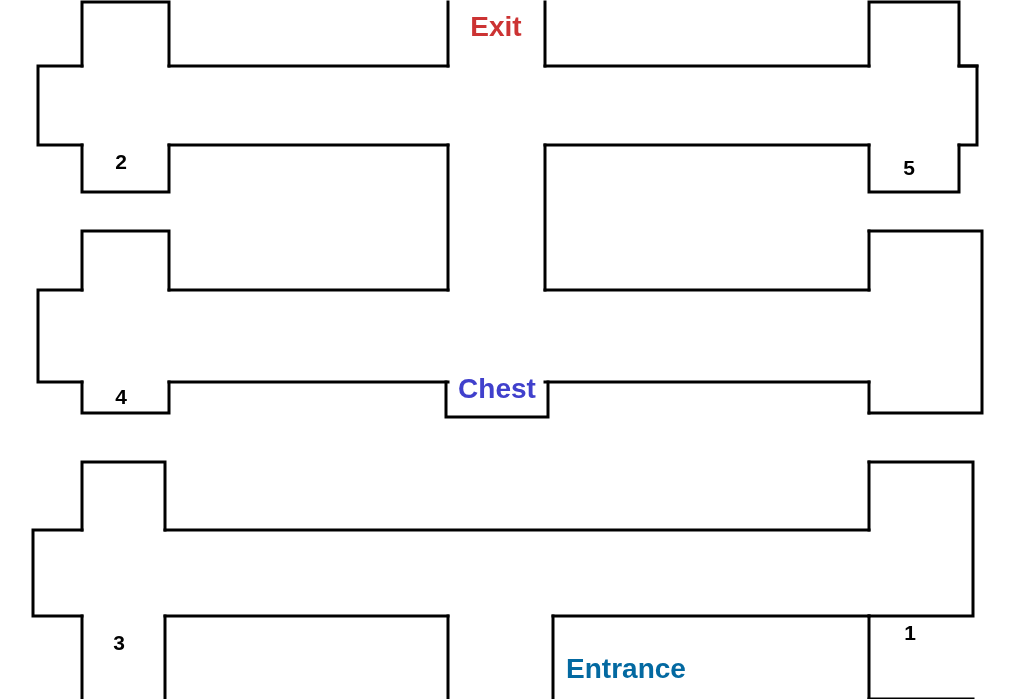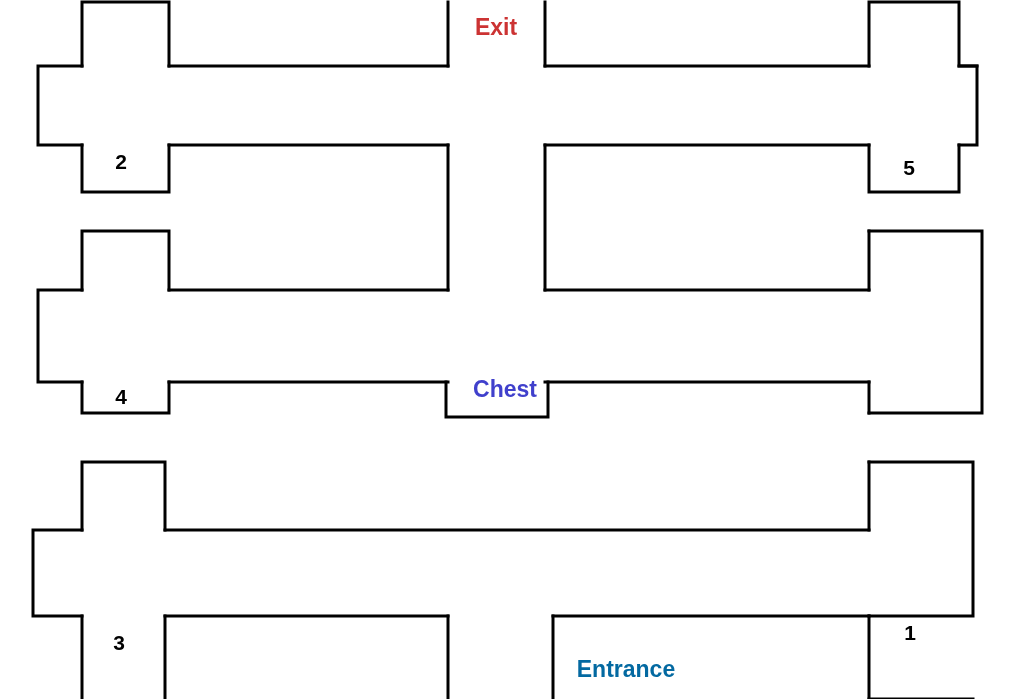--- a/index.html
+++ b/index.html
@@ -38,21 +38,21 @@
     font-weight: bold;
     white-space: nowrap;
     transform: translate(-50%, -50%);
     user-select: none;
   }
   .room-number {
     font-size: 21px;
     color: #000000;
   }
   .marker-label {
-    font-size: 23px;
+    font-size: 28px;
   }
 </style>
 </head>
 <body>
 
 <div id="map-root">
 
   <svg id="maze-svg" viewBox="0 0 1024 699" preserveAspectRatio="none" aria-hidden="true">
     <g id="wall-group">
         <path d="M 82 66 L 82 2 L 169 2 L 169 66" class="wall-path" stroke="#000000" stroke-width="3"></path>
@@ -96,16 +96,16 @@
       </g>
   </svg>
 
   <div class="map-label room-number" style="left: 121px; top: 162px;">2</div>
   <div class="map-label room-number" style="left: 909px; top: 168px;">5</div>
   <div class="map-label room-number" style="left: 121px; top: 397px;">4</div>
   <div class="map-label room-number" style="left: 119px; top: 643px;">3</div>
   <div class="map-label room-number" style="left: 910px; top: 633px;">1</div>
 
   <div class="map-label marker-label" style="left: 496px; top: 27px; color: rgb(204, 51, 51);">Exit</div>
-  <div class="map-label marker-label" style="left: 497px; top: 389px; color: rgb(64, 64, 204); margin-left: 8px;">Chest</div>
+  <div class="map-label marker-label" style="left: 497px; top: 389px; color: rgb(64, 64, 204);">Chest</div>
   <div class="map-label marker-label" style="left: 626px; top: 669px; color: #0369a1;">Entrance</div>
 
 </div>
 
 </body></html>

